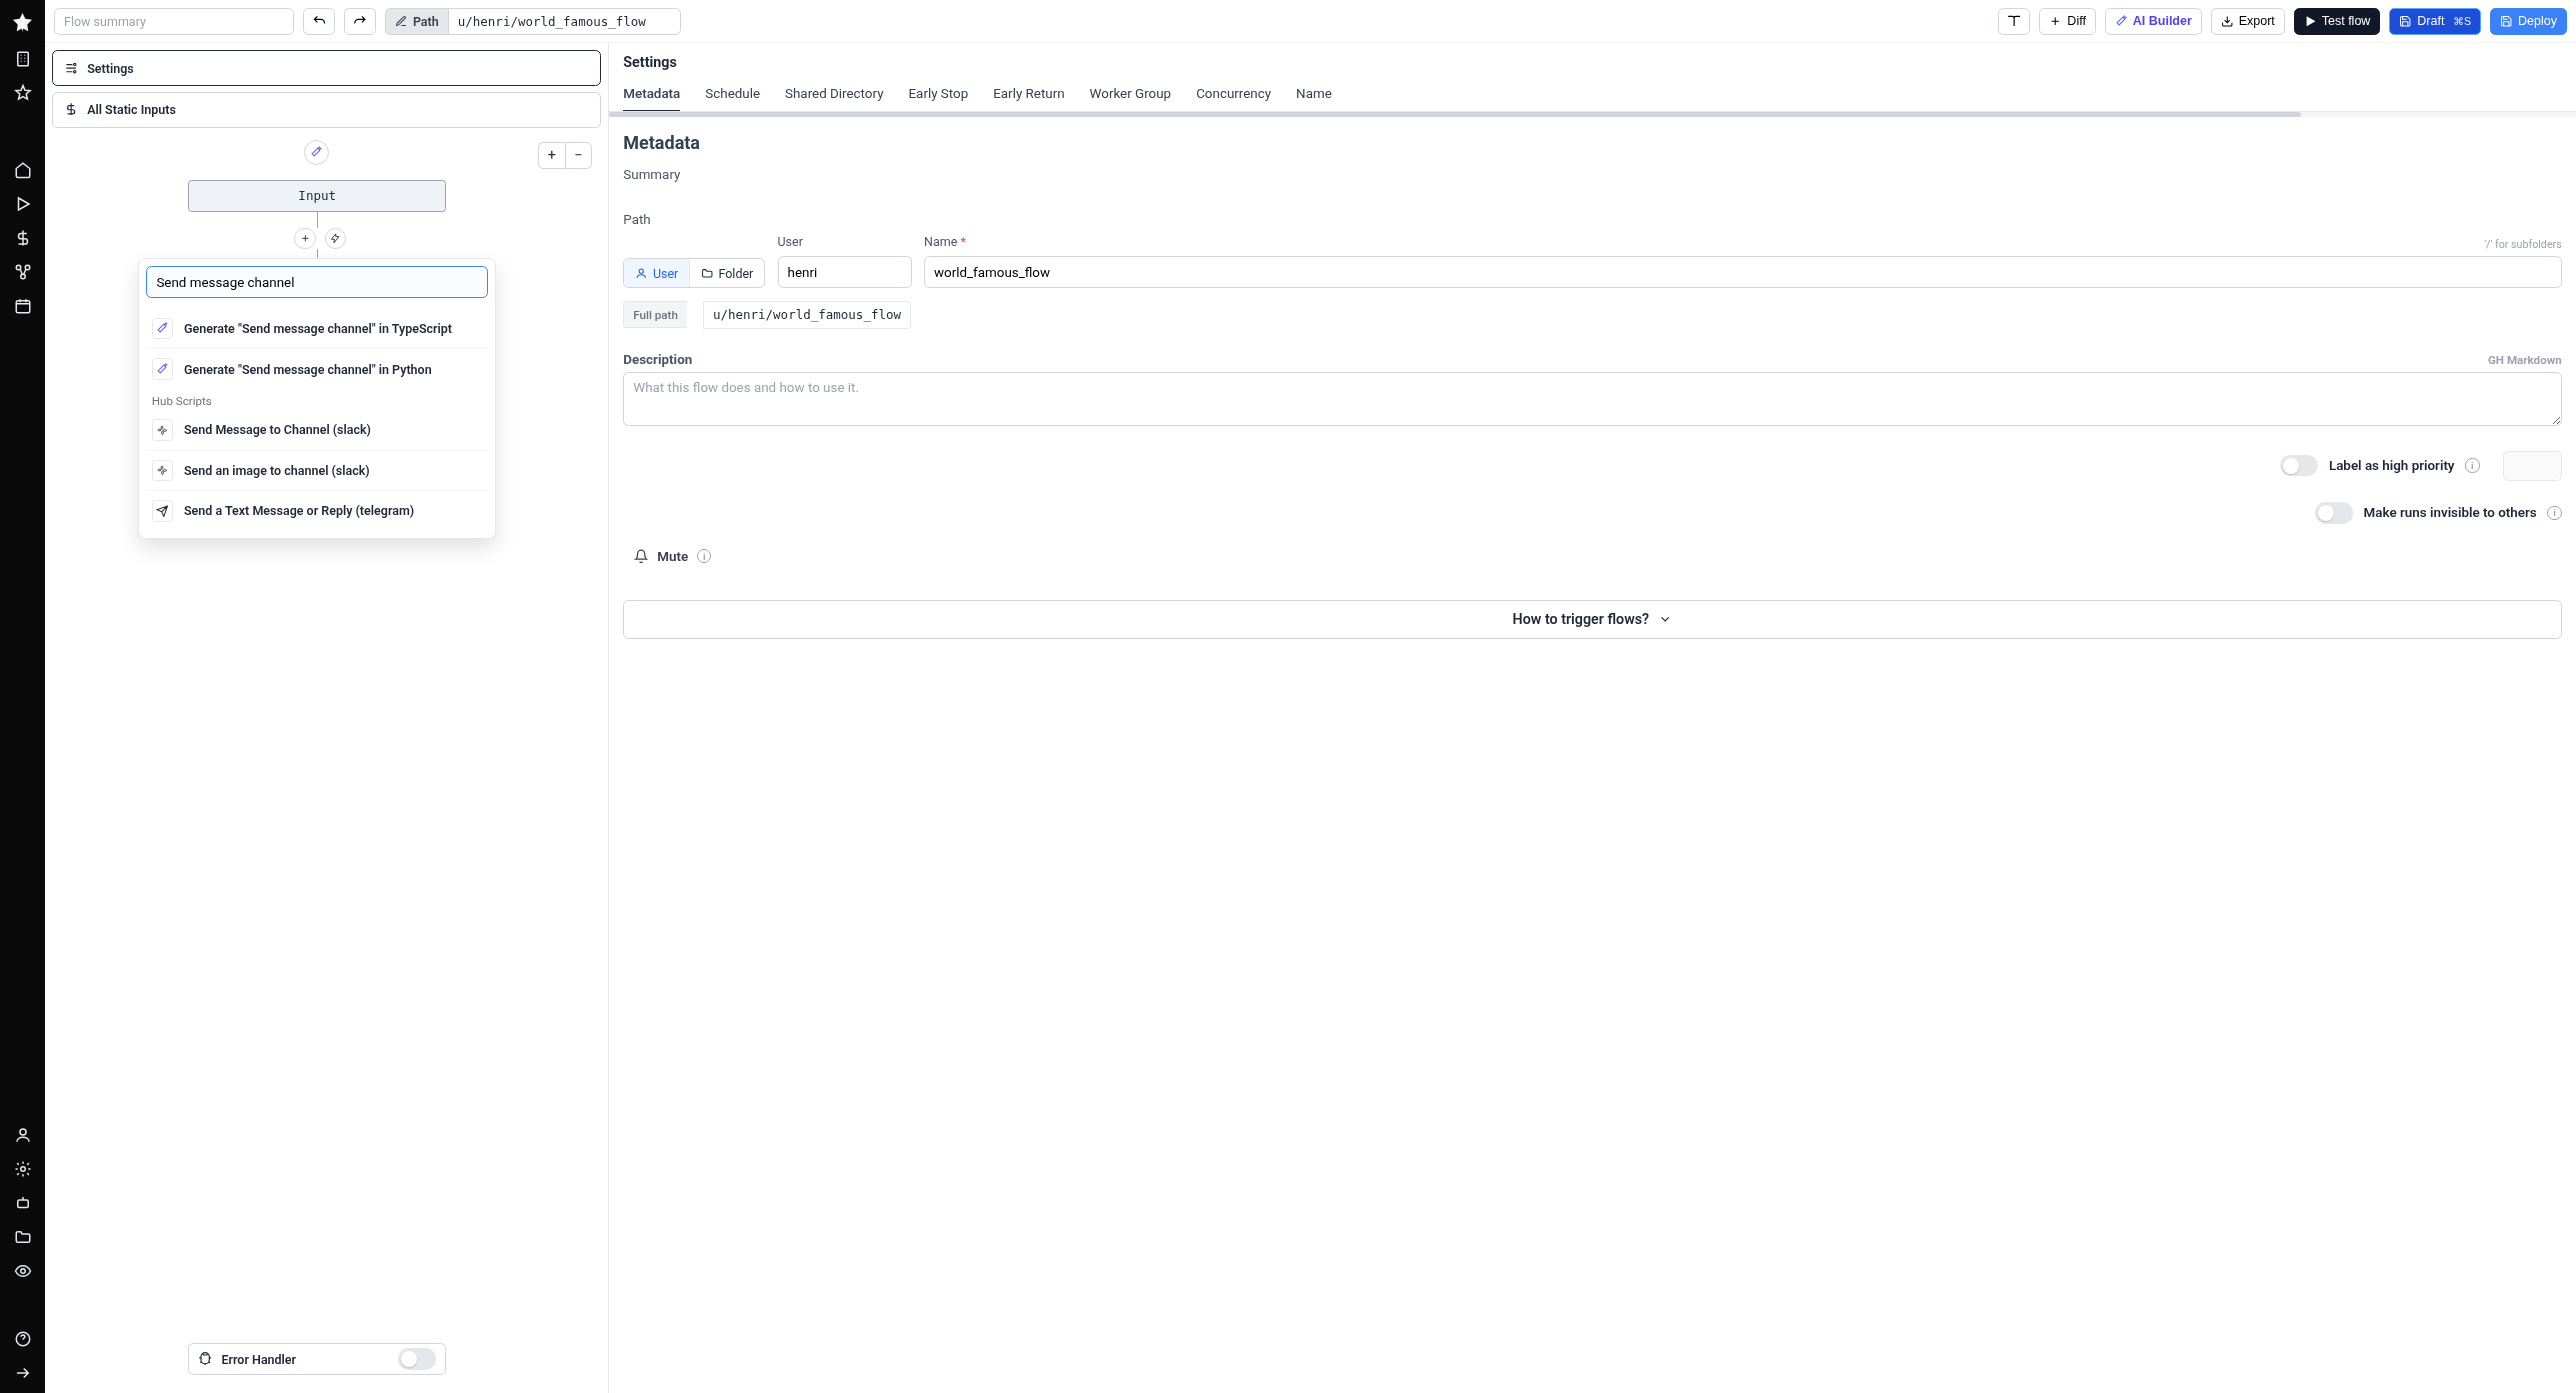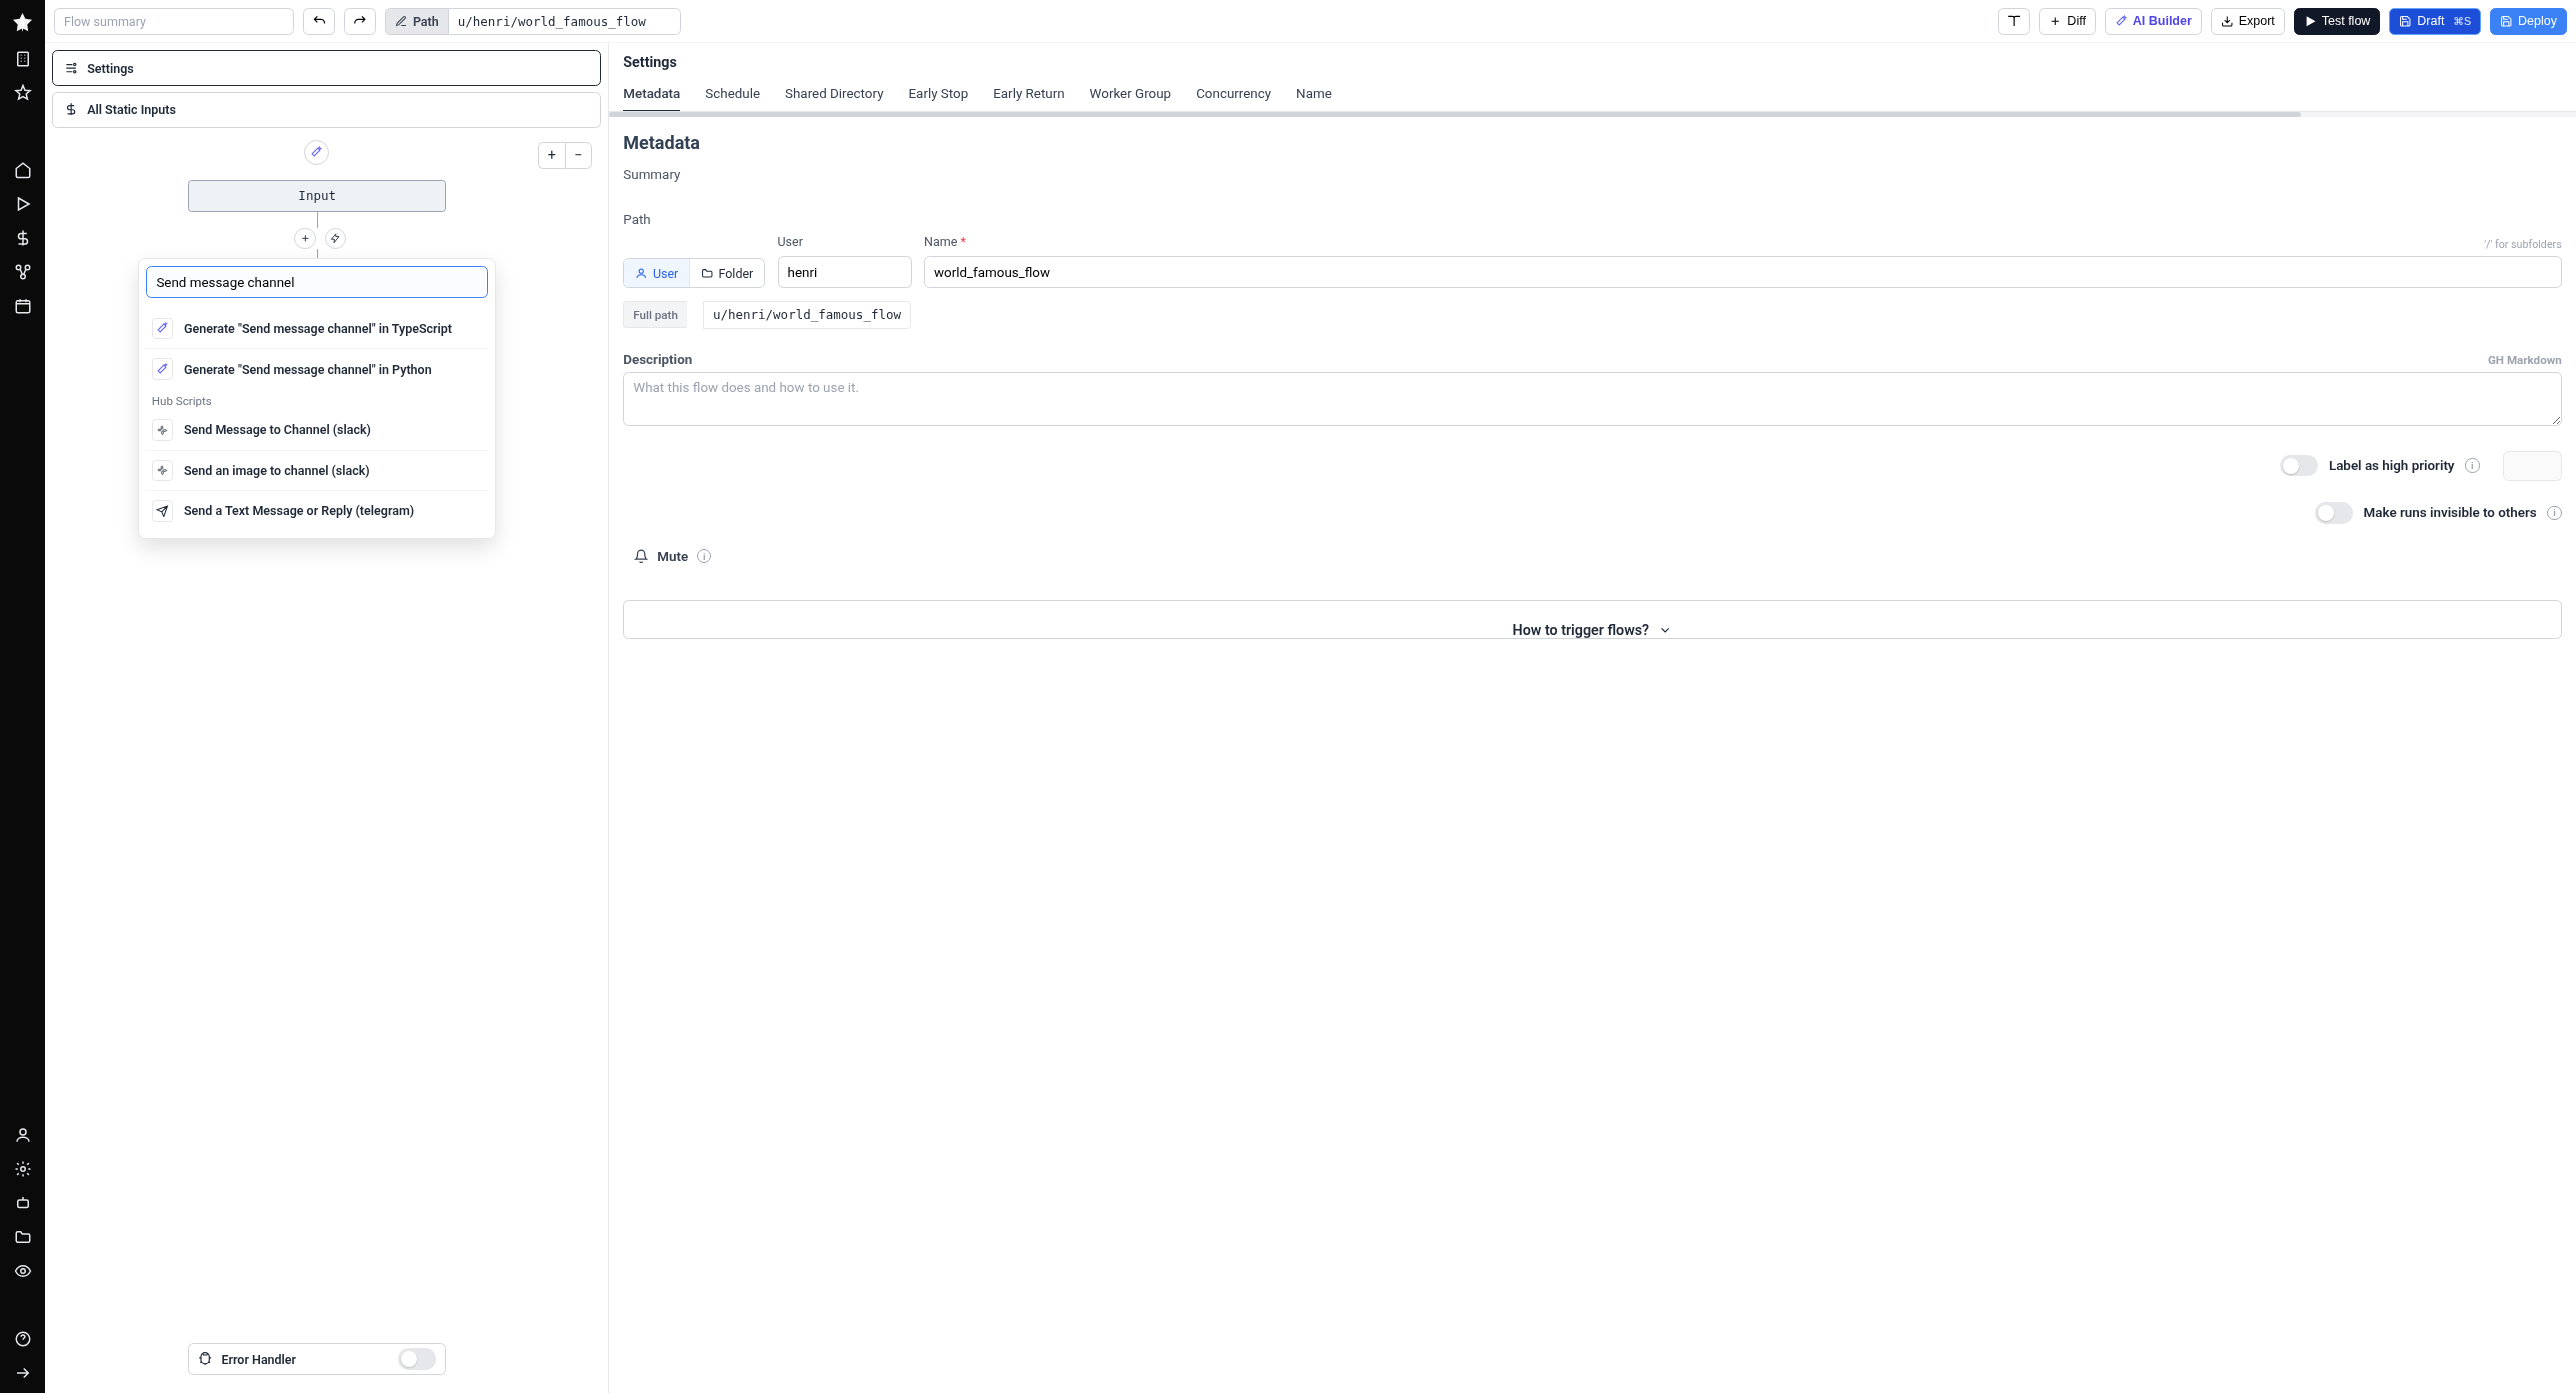--- a/index.html
+++ b/index.html
@@ -97,21 +97,21 @@
 
 .desc-header { display: flex; justify-content: space-between; align-items: flex-end; margin-bottom: 5.4px; font-weight: bold; }
 .gh-hint { font-size: 11.6px; color: #9ca3af; }
 
 .toggle-row { display: flex; align-items: center; gap: 10.7px; margin: 21.5px 0; font-size: 13.4px; font-weight: 600; }
 .info-icon { width: 14.3px; height: 14.3px; border: 1.3px solid #9ca3af; border-radius: 50%; display: inline-flex; align-items: center; justify-content: center; font-size: 9.8px; color: #9ca3af; }
 .ghost-box { width: 59px; height: 30px; border: 0.9px solid #e5e7eb; border-radius: 5.4px; background: #fafafa; margin-left: 12.5px; }
 
 .mute-row { display: flex; align-items: center; gap: 9px; margin-top: 25px; font-size: 13.4px; font-weight: 600; color: #374151; padding-left: 10.7px; }
 
-.trigger-box { margin-top: 36px; border: 0.9px solid #d1d5db; border-radius: 5.4px; height: 39px; display: flex; align-items: flex-end; justify-content: center; gap: 9px; font-size: 14.3px; font-weight: 600; cursor: pointer; }
+.trigger-box { margin-top: 36px; border: 0.9px solid #d1d5db; border-radius: 5.4px; height: 39px; display: flex; align-items: center; justify-content: center; gap: 9px; font-size: 14.3px; font-weight: 600; cursor: pointer; }
 
 svg { display: block; }
 .icon-sm { width: 14.3px; height: 14.3px; }
 .icon-xs { width: 12.5px; height: 12.5px; }
 input, textarea { font-family: inherit; }
 </style>
 </head>
 <body>
 
 <div class="app">

